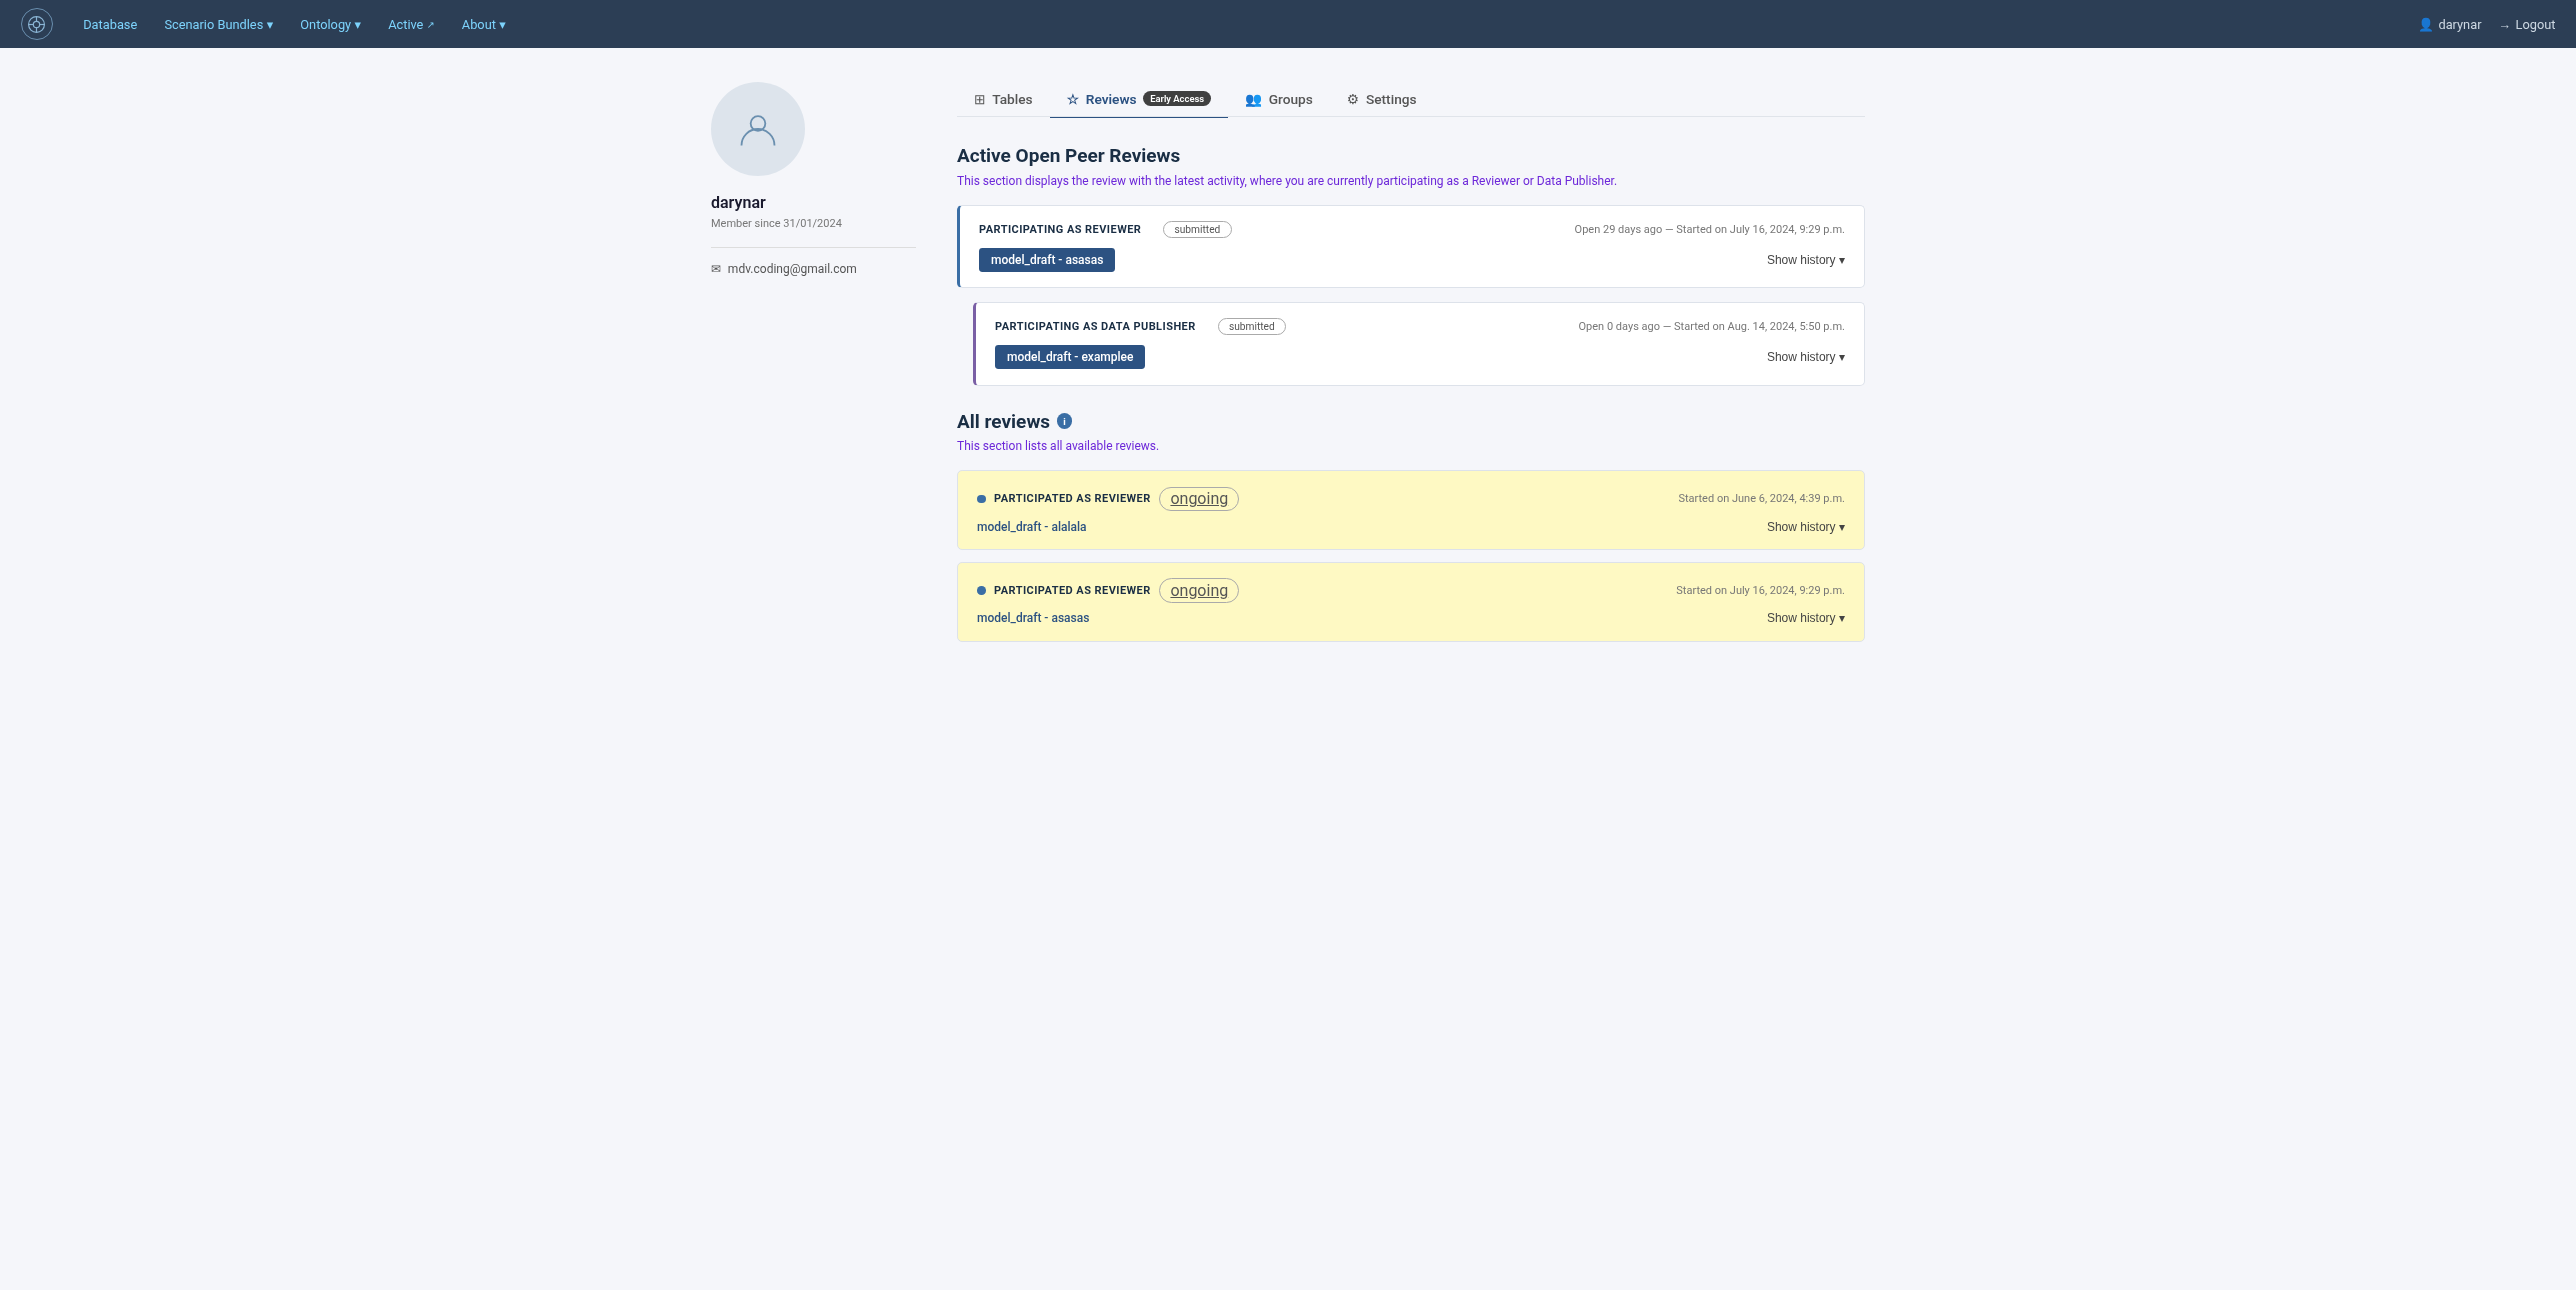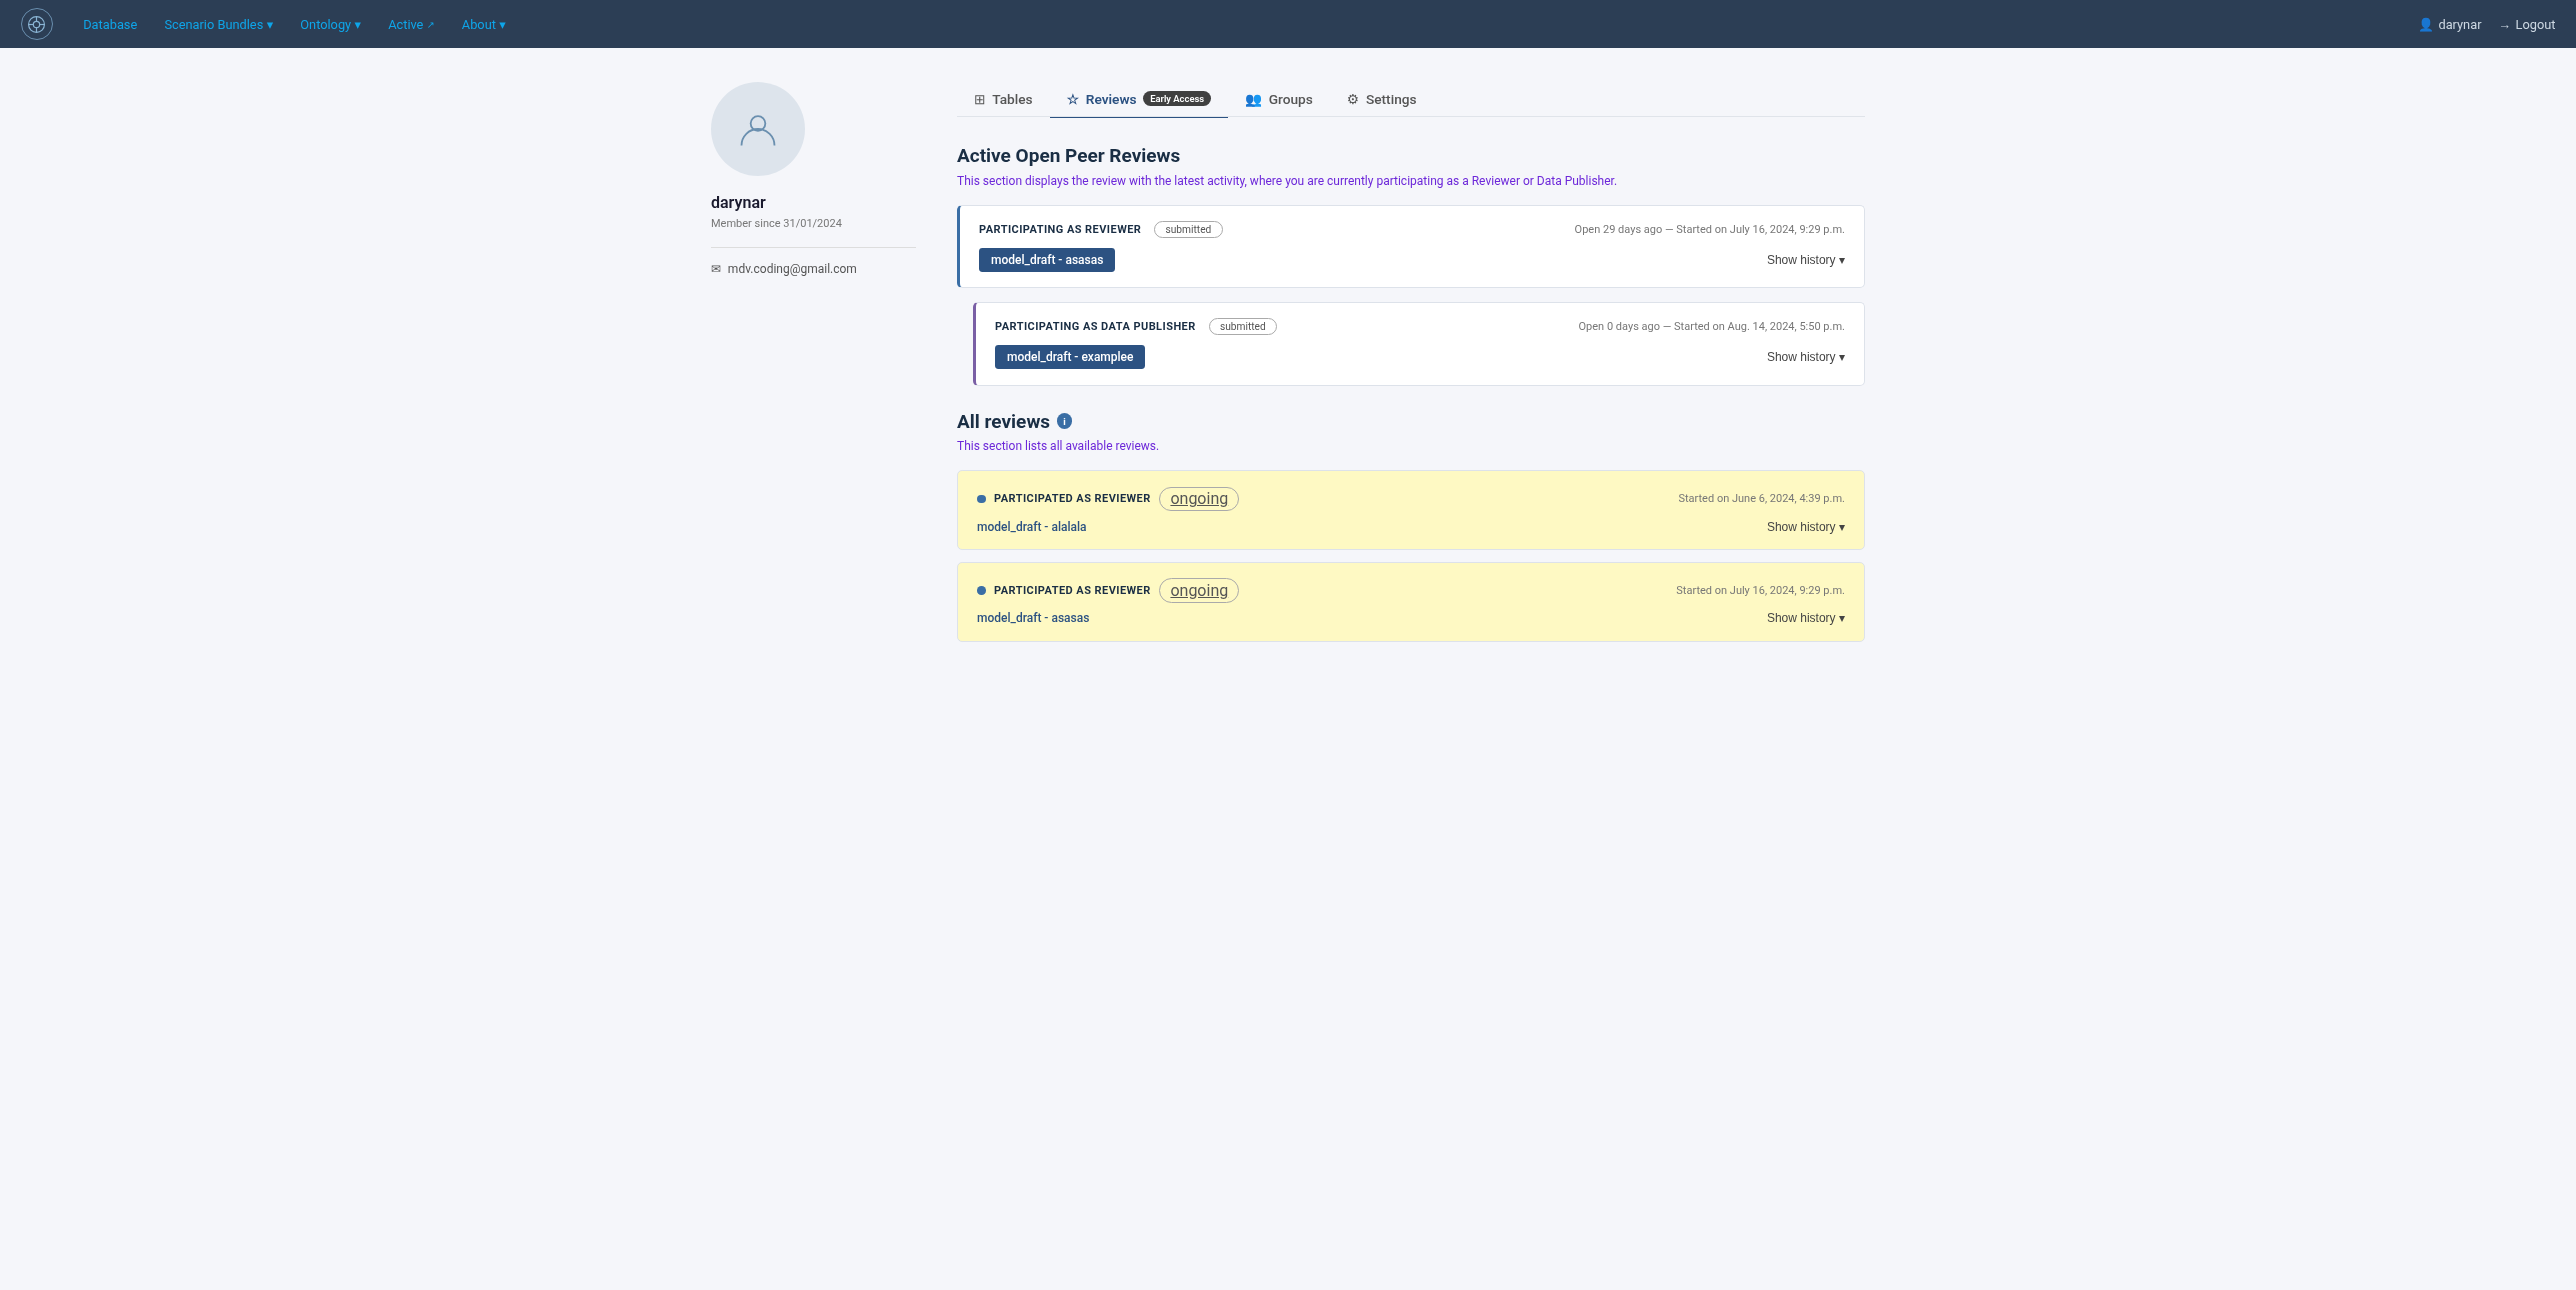--- a/index.html
+++ b/index.html
@@ -18,21 +18,21 @@
       width: 32px; height: 32px;
       border: 1.7px solid #6a8faf;
       border-radius: 50%;
       display: flex; align-items: center; justify-content: center;
       margin-right: 20.5px;
       flex-shrink: 0;
     }
     .navbar-logo svg { width: 19px; height: 19px; }
     .navbar-links { display: flex; align-items: center; gap: 6.8px; flex: 1; }
     .navbar-link {
-      color: #0ea5e9;
+      color: #7dd3fc;
       text-decoration: none;
       padding: 6.8px 10.2px;
       border-radius: 3.4px;
       font-size: 12.8px;
       display: flex; align-items: center; gap: 3.4px;
       cursor: pointer;
       text-align: center;
     }
     .navbar-right { display: flex; align-items: center; gap: 17px; }
     .navbar-user { color: #cdd8e3; font-size: 12.8px; display: flex; align-items: center; gap: 4.3px; cursor: pointer; text-decoration: none; }
@@ -134,21 +134,21 @@
     }
     .review-card.reviewer-card { border-left: 3.4px solid #3a6ea5; }
     .review-card.publisher-card { border-left: 3.4px solid #7a5fa5; margin-left: 16px; }
 
     .review-card-header {
       display: flex;
       justify-content: space-between;
       align-items: center;
       margin-bottom: 10.2px;
     }
-    .review-role-row { display: flex; align-items: center; gap: 13px; }
+    .review-role-row { display: flex; align-items: center; gap: 22px; }
     .review-role {
       font-size: 11px;
       font-weight: 700;
       color: #1a2e44;
       letter-spacing: 0.04em;
     }
     .role-badge {
       border: 0.9px solid #aaa;
       border-radius: 17px;
       padding: 1.7px 10.2px;

